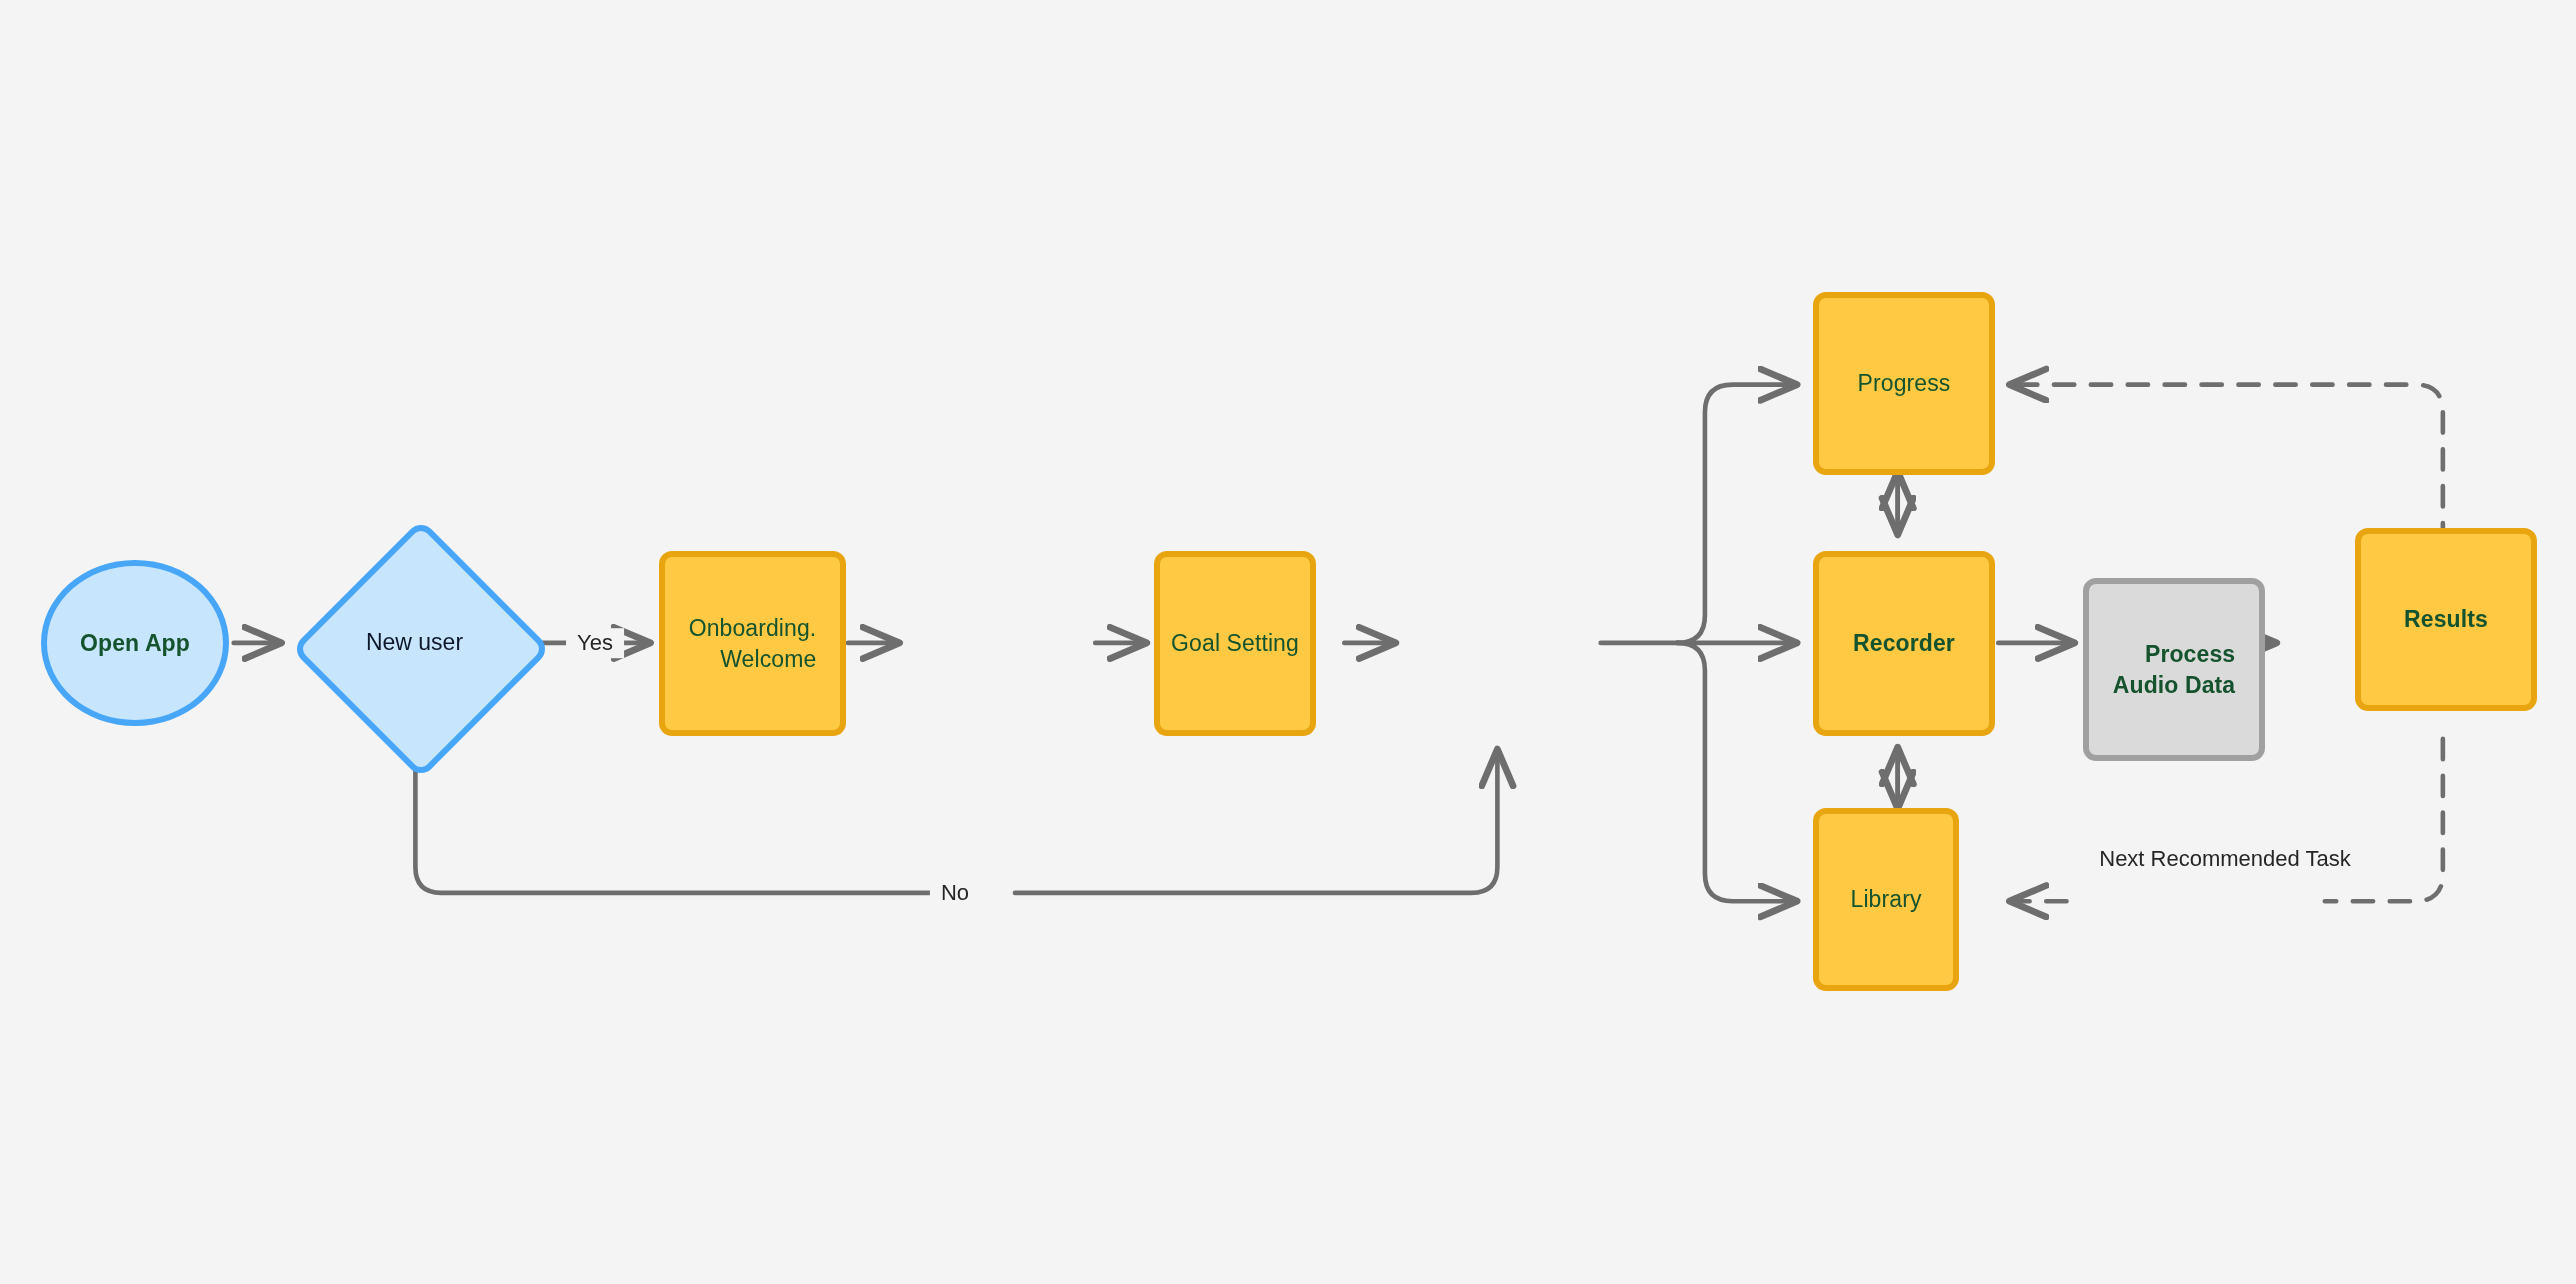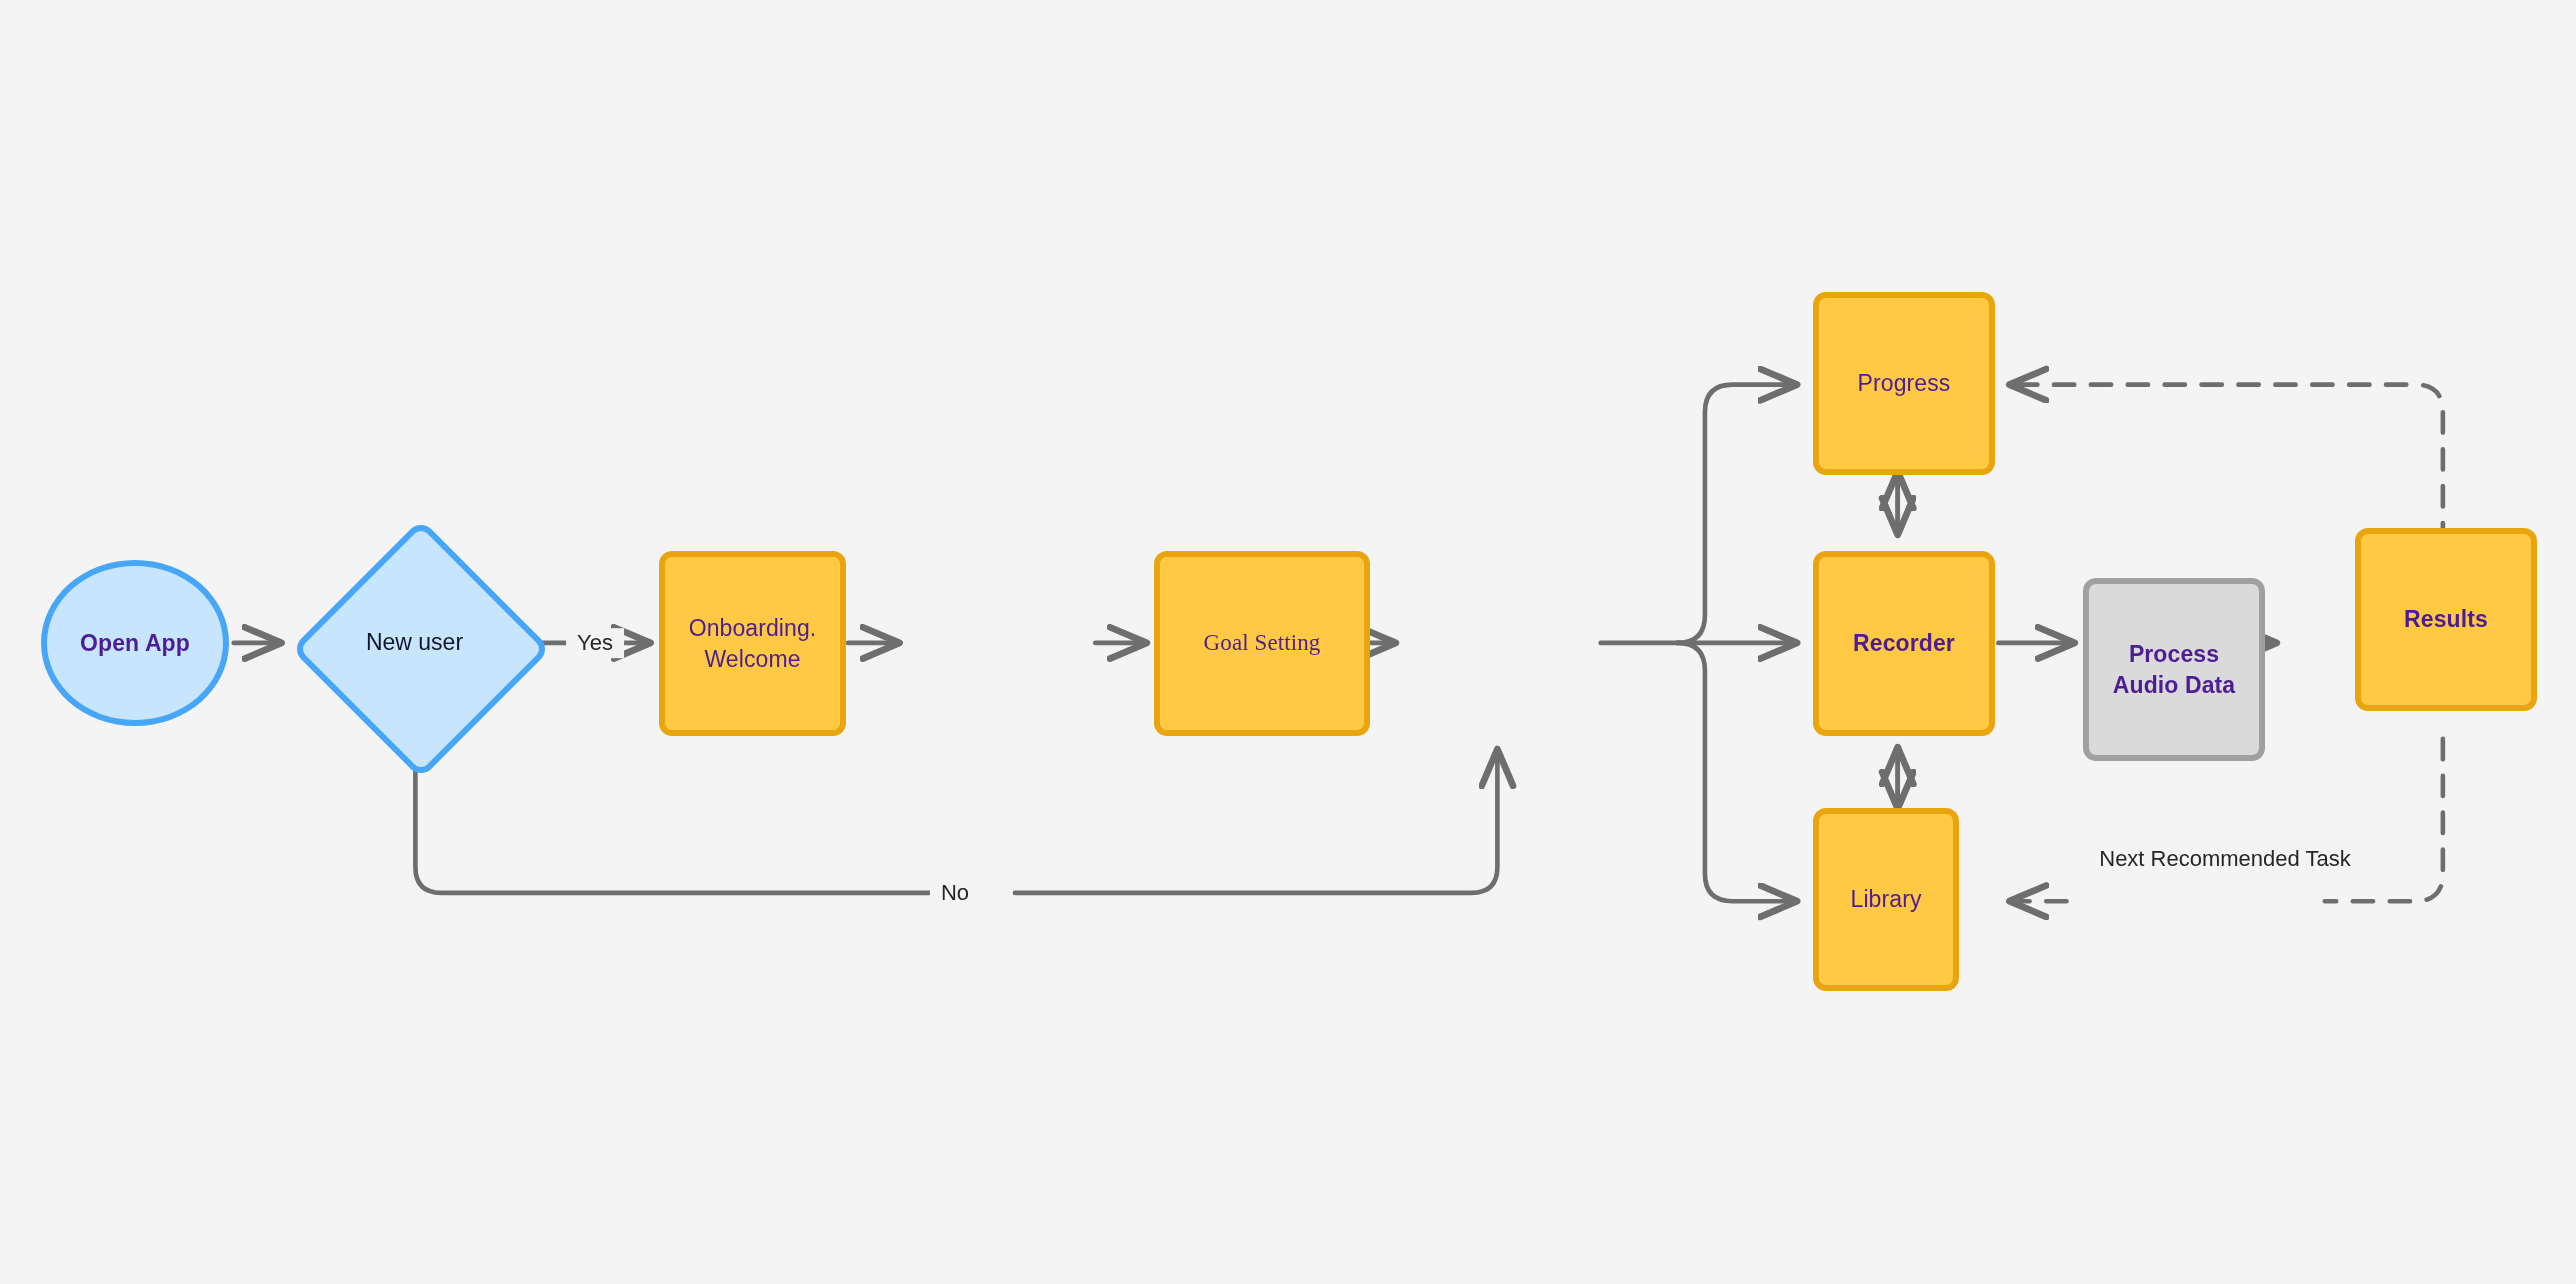--- a/index.html
+++ b/index.html
@@ -30,24 +30,25 @@
     position: absolute;
     display: flex;
     align-items: center;
     justify-content: center;
     text-align: center;
     box-sizing: border-box;
     z-index: 3;
   }
   .node .label {
     font-size: 23px;
-    color: #4c1d95;
+    color: #14532d;
     line-height: 1.32;
     letter-spacing: 0.1px;
     white-space: pre-line;
+    text-align: right;
   }
   .node.bold .label { font-weight: bold; }
 
   .proc {
     border-radius: 13px;
     border: 6.5px solid #e8a50f;
     background: #ffc943;
   }
   .proc-gray {
     border-radius: 13px;
@@ -163,21 +164,21 @@
     <span class="decision-shape"></span>
     <span class="label">New user</span>
   </div>
 
   <div class="node proc" style="left:659px; top:551px; width:187px; height:185px;">
     <span class="label">Onboarding.
 Welcome</span>
   </div>
 
 
-  <div class="node proc" style="left:1154px; top:551px; width:216px; height:185px;font-family:Liberation Serif, serif;">
+  <div class="node proc" style="left:1154px; top:551px; width:162px; height:185px;">
     <span class="label">Goal Setting</span>
   </div>
 
 
   <div class="node proc" style="left:1813px; top:292px; width:182px; height:183px;">
     <span class="label">Progress</span>
   </div>
 
   <div class="node proc bold" style="left:1813px; top:551px; width:182px; height:185px;">
     <span class="label">Recorder</span>

